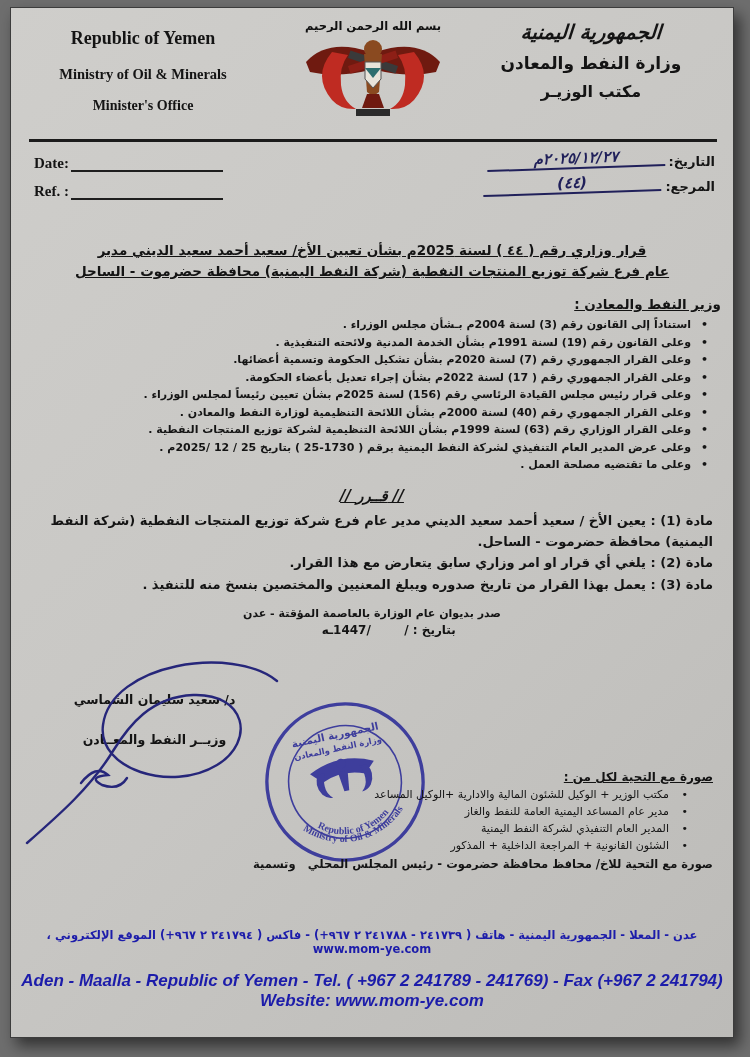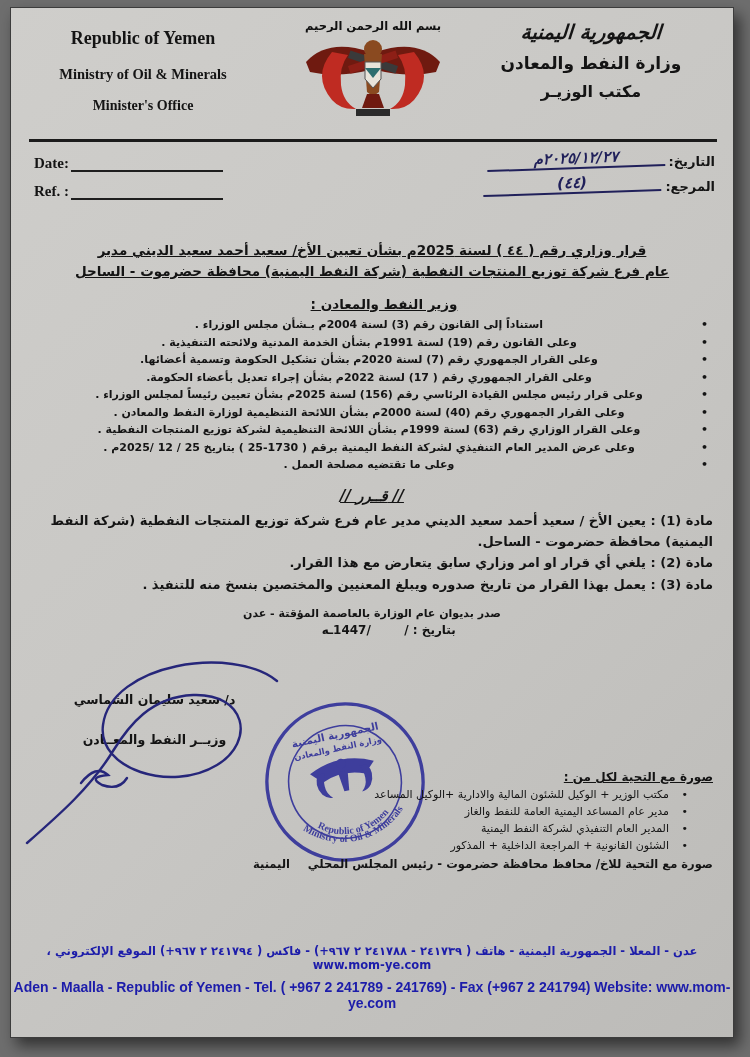--- a/index.html
+++ b/index.html
@@ -35,21 +35,21 @@
   .meta-ar .lbl { padding-left:4px; }
   .hand { display:inline-block; min-width:178px; border-bottom:2px solid #20205a; text-align:center;
           color:#20205a; font-size:15px; font-style:italic; transform:rotate(-2deg); white-space:pre; }
 
   
   .doc-title { position:absolute; left:55px; right:55px; top:232px; text-align:center; direction:rtl;
                font-weight:bold; font-size:13.5px; line-height:21px; }
   .doc-title div { text-decoration:underline; }
 
   
-  .preamble { position:absolute; right:12px; left:36px; top:288px; direction:rtl;text-align:center; }
+  .preamble { position:absolute; right:12px; left:36px; top:288px; direction:rtl; }
   .preamble h3 { font-size:13.5px; font-weight:bold; text-decoration:underline; margin-bottom:7px; }
   .preamble ul { list-style:none; padding-right:30px; }
   .preamble li { font-size:11px; font-weight:bold; line-height:12.5px; margin-bottom:5px; position:relative; }
   .preamble li::before { content:"•"; position:absolute; right:-17px; top:0; }
 
   
   .qarar { position:absolute; left:0; right:0; top:479px; text-align:center; font-weight:bold;
            font-size:15px; font-style:italic; text-decoration:underline; }
   .articles { position:absolute; right:20px; left:28px; top:503px; direction:rtl;
               font-weight:bold; font-size:13px; line-height:20.5px; }
@@ -70,22 +70,22 @@
   
   .cc { position:absolute; right:20px; top:762px; width:460px; direction:rtl; }
   .cc h4 { font-size:12px; font-weight:bold; text-decoration:underline; margin-bottom:5px; }
   .cc ul { list-style:none; padding-right:44px; }
   .cc li { font-size:11px; font-weight:normal; line-height:12.5px; margin-bottom:4.5px; position:relative; }
   .cc li::before { content:"•"; position:absolute; right:-19px; top:0; }
   .cc .final { display:flex; justify-content:space-between; font-size:11.5px; font-weight:bold; margin-top:3px; }
 
   
   .footer { position:absolute; left:0; right:0; bottom:26px; text-align:center; font-weight:bold; }
-  .footer .ar { font-size:11.5px; direction:rtl; margin-bottom:7px; }
-  .footer .en { font-size:14px; font-family:"Liberation Sans",sans-serif; }
+  .footer .ar { font-size:11.5px; direction:rtl; margin-bottom:15px; }
+  .footer .en { font-size:17px; font-family:"Liberation Sans",sans-serif;font-style:italic; }
 </style>
 </head>
 <body>
 
 <div class="paper">
 
   <div class="hdr-en">
     <div class="l1">Republic of Yemen</div>
     <div class="l2">Ministry of Oil &amp; Minerals</div>
     <div class="l3">Minister's Office</div>
@@ -237,21 +237,21 @@
         <li><span>مكتب الوزير + الوكيل للشئون المالية والادارية +الوكيل المساعد</span></li>
 
         <li><span>مدير عام المساعد اليمنية العامة للنفط والغاز</span></li>
 
         <li><span>المدير العام التنفيذي لشركة النفط اليمنية</span></li>
 
         <li><span>الشئون القانونية + المراجعة الداخلية + المذكور</span></li>
       </ul>
     <div class="final">
       <span>صورة مع التحية للاخ/ محافظ محافظة حضرموت - رئيس المجلس المحلي</span>
-      <span>اليمنية</span>
+      <span>وتسمية</span>
     </div>
   </div>
 
   <div class="footer">
     <div class="ar" style="color:#1c1caa">عدن - المعلا - الجمهورية اليمنية - هاتف ( ٢٤١٧٣٩ - ٢٤١٧٨٨ ٢ ٩٦٧+) - فاكس ( ٢٤١٧٩٤ ٢ ٩٦٧+) الموقع الإلكتروني ، www.mom-ye.com</div>
     <div class="en" style="color:#1c1caa">Aden - Maalla - Republic of Yemen - Tel. ( +967 2 241789 - 241769) - Fax (+967 2 241794) Website: www.mom-ye.com</div>
   </div>
 
 </div>
 

